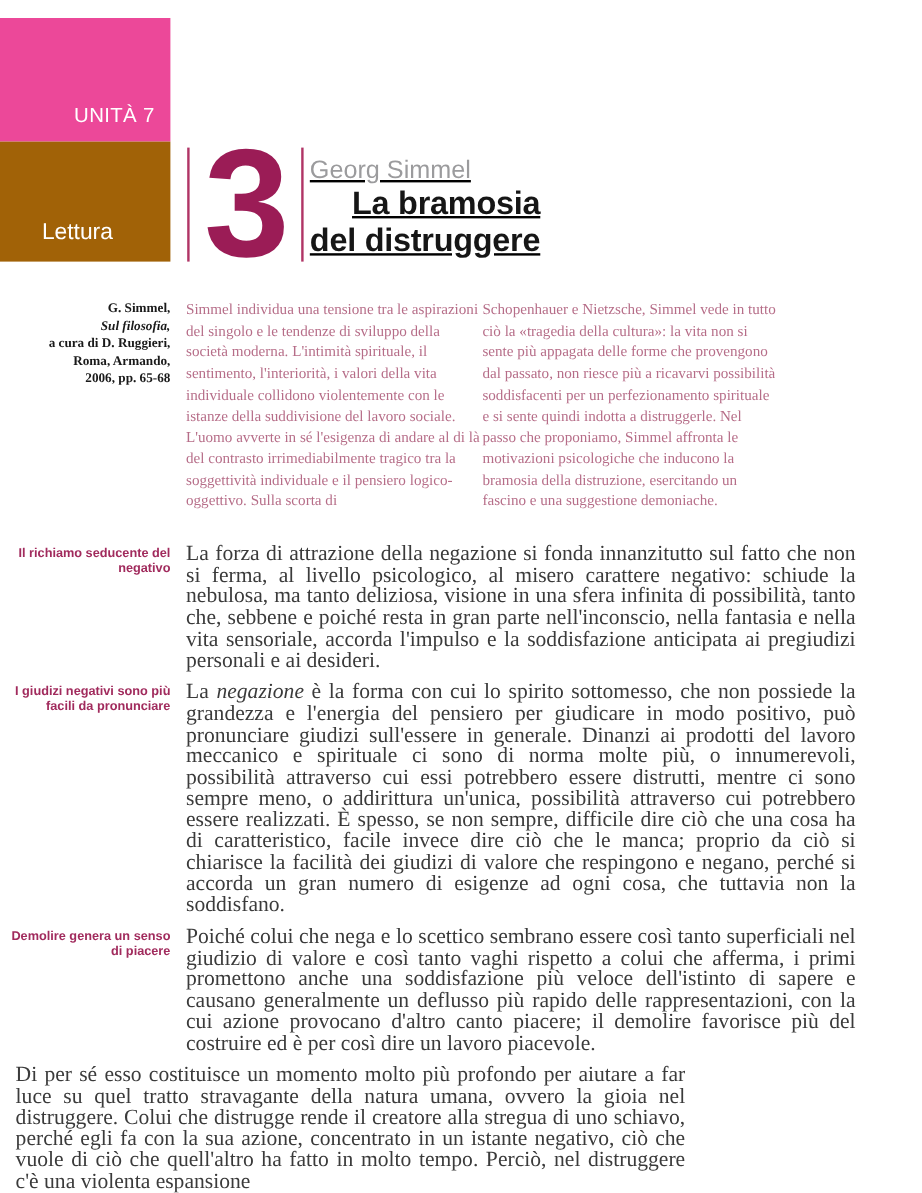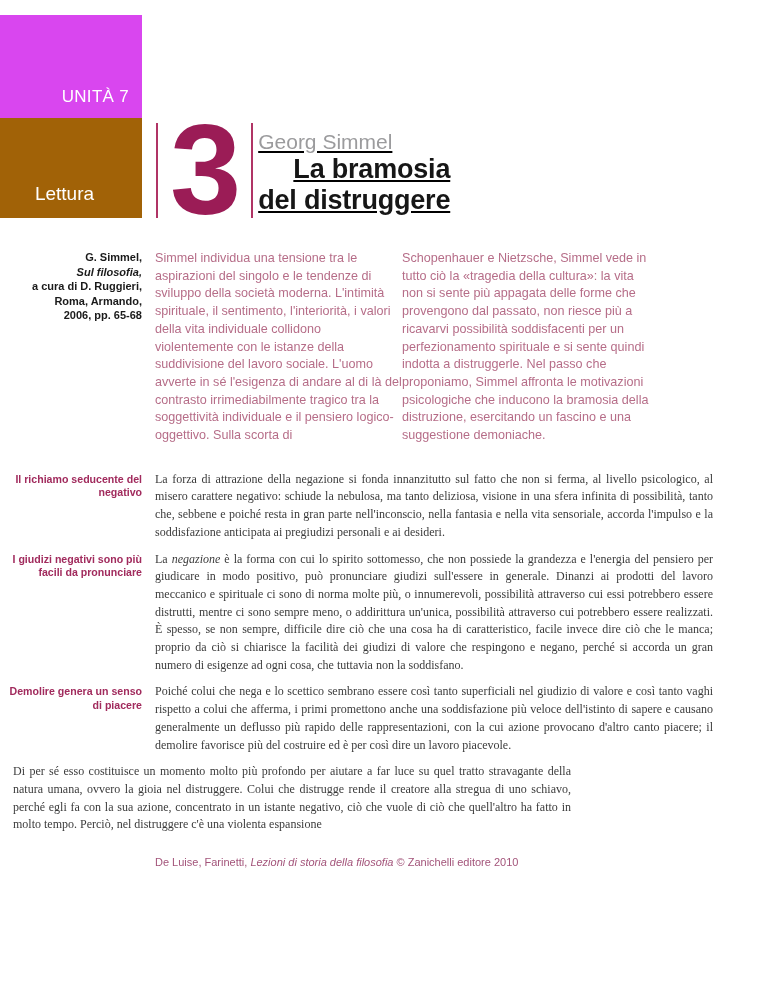--- a/index.html
+++ b/index.html
@@ -15,21 +15,21 @@
 
   
   .header {
     display: flex;
     align-items: flex-end;
     margin-top: 15px;
   }
   .header-left { width: 142px; flex-shrink: 0; }
   .unit-box {
     width: 142px; height: 103px;
-    background: #d946ef;
+    background: #ec4899;
     display: flex; align-items: flex-end; justify-content: flex-end;
     padding: 0 13px 11px 0;
     color: #ffffff;
     font-size: 17px; font-weight: 400; letter-spacing: 0.3px;
   }
   .lettura-box {
     width: 142px; height: 100px;
     background: #a16207;
     display: flex; align-items: flex-end; justify-content: center;
     padding: 0 13px 13px 0;
@@ -80,21 +80,21 @@
   .margin-cell {
     width: 142px; flex-shrink: 0;
     text-align: right;
   }
   .body-cell {
     margin-left: 13px;
     width: 558px;
   }
 
   
-  .intro-row { margin-top: 32px; }
+  .intro-row { margin-top: 32px; font-family: Liberation Serif, serif; }
   .citation {
     font-size: 11px; font-weight: 700;
     line-height: 14.5px;
     color: #1a1a1a;
   }
   .citation .it { font-style: italic; }
   .intro-cols { display: flex; width: 510px; }
   .intro-col {
     width: 247px;
     color: #b66d88;
@@ -109,21 +109,21 @@
   .side-label {
     color: #a12b5d;
     font-size: 10.6px;
     font-weight: 700;
     line-height: 13.2px;
     padding-top: 2px;
   }
   .body-text {
     font-family: "Liberation Serif", serif;
     color: #3b3b3b;
-    font-size: 12px;
+    font-size: 18px;
     line-height: 17.7px;
     text-align: justify;
   }
   .body-text .it { font-style: italic; }
 
   
   .footer-row { margin-top: 12px; }
   .footer-text {
     color: #a3547a;
     font-size: 11px;

